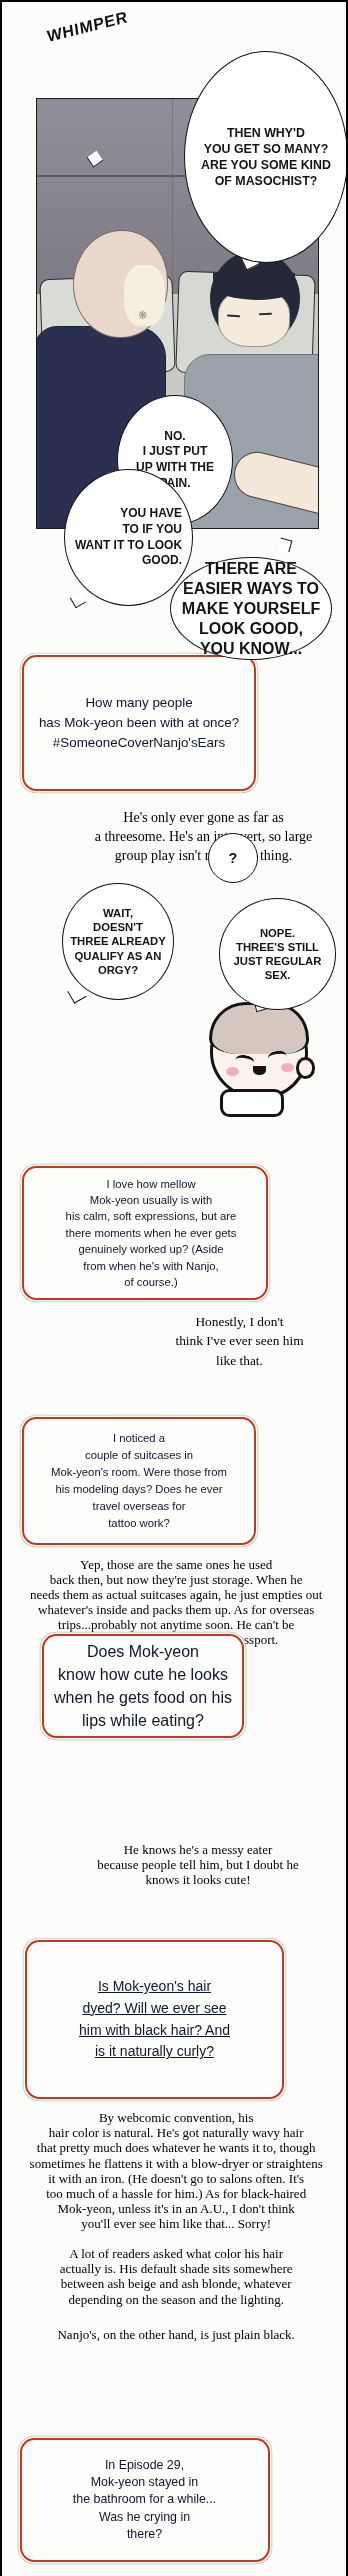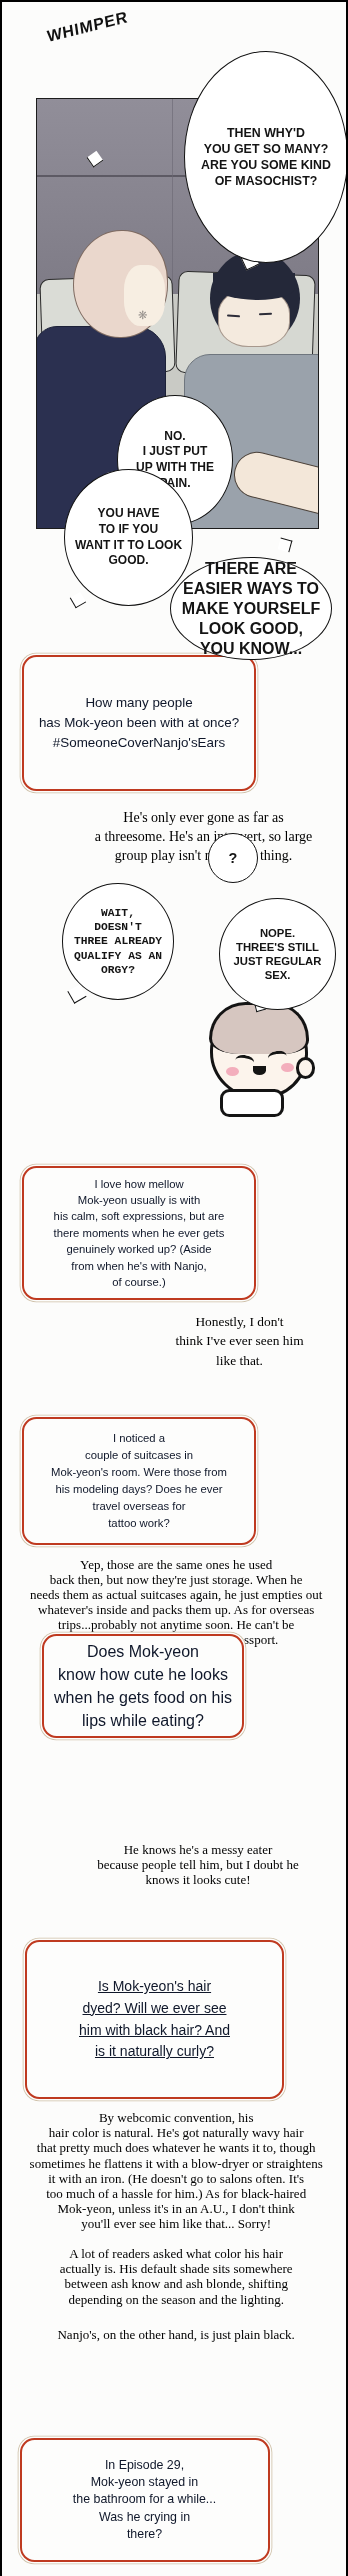--- a/index.html
+++ b/index.html
@@ -35,25 +35,25 @@
   
   .bub{position:absolute;background:#fff;border:1.5px solid #121212;border-radius:50%;display:flex;align-items:center;justify-content:center;
       text-align:center;font-weight:700;color:#141414;white-space:pre-line;z-index:5;line-height:1.3;}
   .tail{position:absolute;width:11.3px;height:11.3px;background:#fff;border-left:1.5px solid #121212;border-bottom:1.5px solid #121212;z-index:4;}
   .tail-up{position:absolute;width:11.3px;height:11.3px;background:#fff;border-right:1.5px solid #121212;border-top:1.5px solid #121212;z-index:4;}
   #bubble-yeah{left:59px;top:31px;width:100px;height:128px;font-size:12.4px;}
   #tail-yeah{left:87px;top:151px;transform:rotate(-35deg);}
   #bubble-then-why{left:182px;top:49px;width:162px;height:210px;font-size:12.4px;}
   #tail-then-why{left:241px;top:252px;width:13.4px;height:13.4px;transform:rotate(-25deg);}
   #bubble-no{left:115px;top:393px;width:114px;height:128px;font-size:12px;}
-  #bubble-you-have{left:62px;top:467px;width:127px;height:135px;font-size:12px;z-index:6;}
+  #bubble-you-have{left:62px;top:467px;width:127px;height:135px;font-size:12px;z-index:6;text-align:right;}
   #tail-you-have{left:70px;top:592px;transform:rotate(-30deg);z-index:5;}
   #bubble-easier{left:168px;top:555px;width:160px;height:101px;font-size:16px;line-height:1.25;}
   #tail-easier{left:277px;top:537px;transform:rotate(15deg);}
-  #bubble-wait{left:60px;top:881px;width:110px;height:115px;font-size:11.3px;line-height:1.25;font-family:Liberation Mono, monospace;}
+  #bubble-wait{left:60px;top:881px;width:110px;height:115px;font-size:11.3px;line-height:1.25;}
   #tail-wait{left:68px;top:985px;width:13.4px;height:13.4px;transform:rotate(-30deg);}
   #bubble-qmark{left:206px;top:831px;width:48px;height:48px;font-size:14.4px;}
   #bubble-nope{left:217px;top:896px;width:115px;height:110px;font-size:11.3px;line-height:1.25;}
   #tail-nope{left:253px;top:999px;width:9.3px;height:9.3px;transform:rotate(-15deg);}
   
   #chibi{position:absolute;left:202px;top:999px;width:109px;height:103px;z-index:3;}
   #chibi-head{position:absolute;left:6.2px;top:3.1px;width:92px;height:89px;background:#fcf4ec;border:3.1px solid #141414;border-radius:50% 52% 48% 50%;}
   #chibi-hair{position:absolute;left:5.2px;top:1px;width:94px;height:49px;background:#d6c6c0;border-radius:49px 49px 35% 40%;border:3.1px solid #141414;border-bottom:none;}
   .chibi-eye{position:absolute;width:18.5px;height:9.3px;border-top:3.1px solid #141414;border-radius:50%;}
   #chibi-eye-l{left:31px;top:54px;transform:rotate(8deg);}
@@ -63,21 +63,21 @@
   #chibi-mouth{left:49px;top:65px;position:absolute;width:13.4px;height:9.3px;background:#141414;border-radius:0 0 100% 100%;}
   #chibi-ear{position:absolute;left:92px;top:56px;width:13.4px;height:15.5px;background:#fcf4ec;border:3.1px solid #141414;border-radius:50%;}
   #chibi-body{position:absolute;left:15.5px;top:88px;width:58px;height:21.6px;background:#fff;border:3.1px solid #141414;border-radius:9.3px;}
   
   .qbox{position:absolute;background:#fdfdfc;border:2.6px solid #bf3a20;border-radius:14.4px;
       box-shadow:0 0 0 1.5px #fdfdfc,0 0 0 2.3px #cdbfa7;display:flex;align-items:center;justify-content:center;
       text-align:center;color:#0f172a;white-space:pre-line;z-index:2;}
   .ans{position:absolute;text-align:center;font-family:"Liberation Serif",serif;color:#000000;white-space:pre-line;z-index:2;}
   #q1{left:20px;top:653px;width:230px;height:132px;font-size:13.4px;line-height:1.5;}
   #a1{left:57px;top:807px;width:289px;font-size:14px;line-height:1.35;}
-  #q2{left:20px;top:1164px;width:230px;height:130px;font-size:11.3px;line-height:1.45;}
+  #q2{left:20px;top:1164px;width:230px;height:130px;font-size:11.3px;line-height:1.45;padding-left:12px;}
   #a2{left:124px;top:1310px;width:227px;font-size:13.4px;line-height:1.45;}
   #q3{left:20px;top:1415px;width:230px;height:124px;font-size:11.3px;line-height:1.5;}
   #a3{left:6.7px;top:1555px;width:335px;font-size:13px;line-height:1.16;}
   #q4{left:24px;top:1632px;width:198px;height:100px;font-size:16px;line-height:1.45;margin-left:16px;}
   #a4{left:39px;top:1840px;width:314px;font-size:13px;line-height:1.16;}
   #q5{left:23px;top:1938px;width:255px;height:155px;font-size:14px;line-height:1.55;text-decoration:underline;}
   #a5a{left:5.2px;top:2108px;width:338px;font-size:13px;line-height:1.17;}
   #a5b{left:5.2px;top:2244px;width:338px;font-size:13px;line-height:1.17;}
   #a5c{left:5.2px;top:2325px;width:338px;font-size:13px;line-height:1.17;}
   #q6{left:17.5px;top:2436px;width:246px;height:120px;font-size:12.4px;line-height:1.4;}
@@ -202,21 +202,21 @@
   <div id="a5a" class="ans">By webcomic convention, his
 hair color is natural. He's got naturally wavy hair
 that pretty much does whatever he wants it to, though
 sometimes he flattens it with a blow-dryer or straightens
 it with an iron. (He doesn't go to salons often. It's
 too much of a hassle for him.) As for black-haired
 Mok-yeon, unless it's in an A.U., I don't think
 you'll ever see him like that... Sorry!</div>
   <div id="a5b" class="ans">A lot of readers asked what color his hair
 actually is. His default shade sits somewhere
-between ash know and ash blonde, shifting
+between ash beige and ash blonde, whatever
 depending on the season and the lighting.</div>
   <div id="a5c" class="ans">Nanjo's, on the other hand, is just plain black.</div>
 
   <div id="q6" class="qbox">In Episode 29,
 Mok-yeon stayed in
 the bathroom for a while...
 Was he crying in
 there?</div>
 
 </div>

